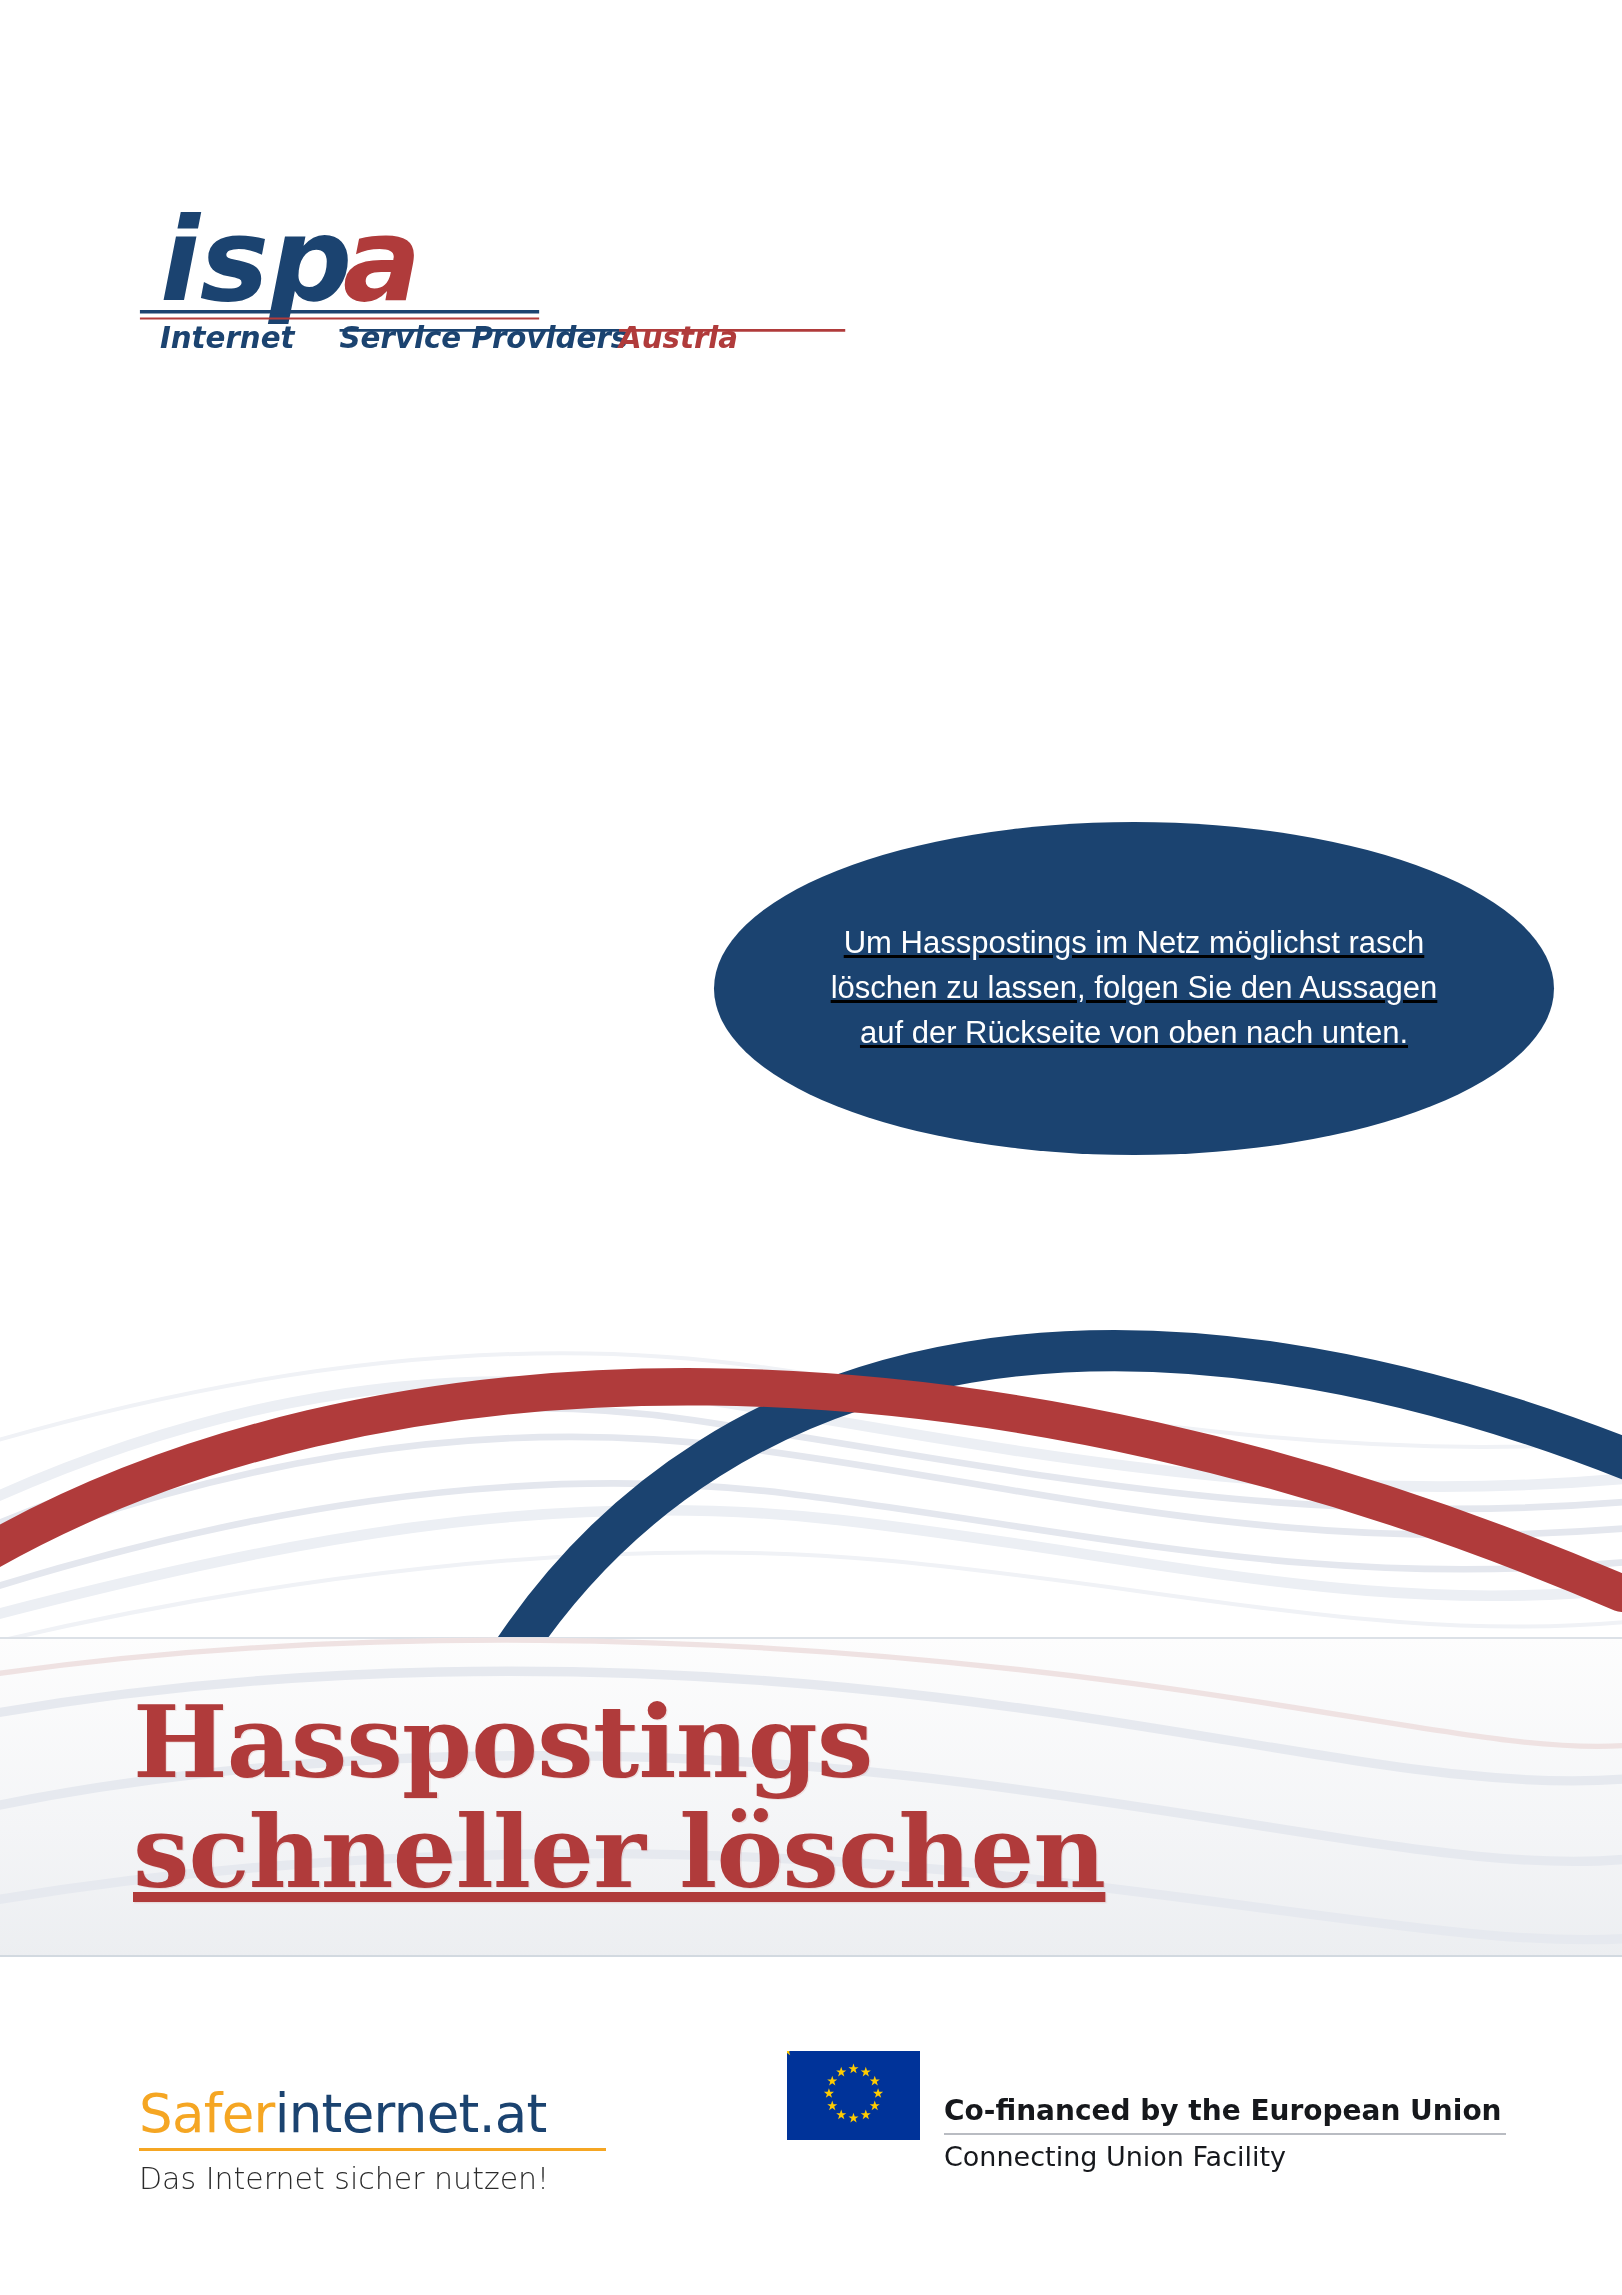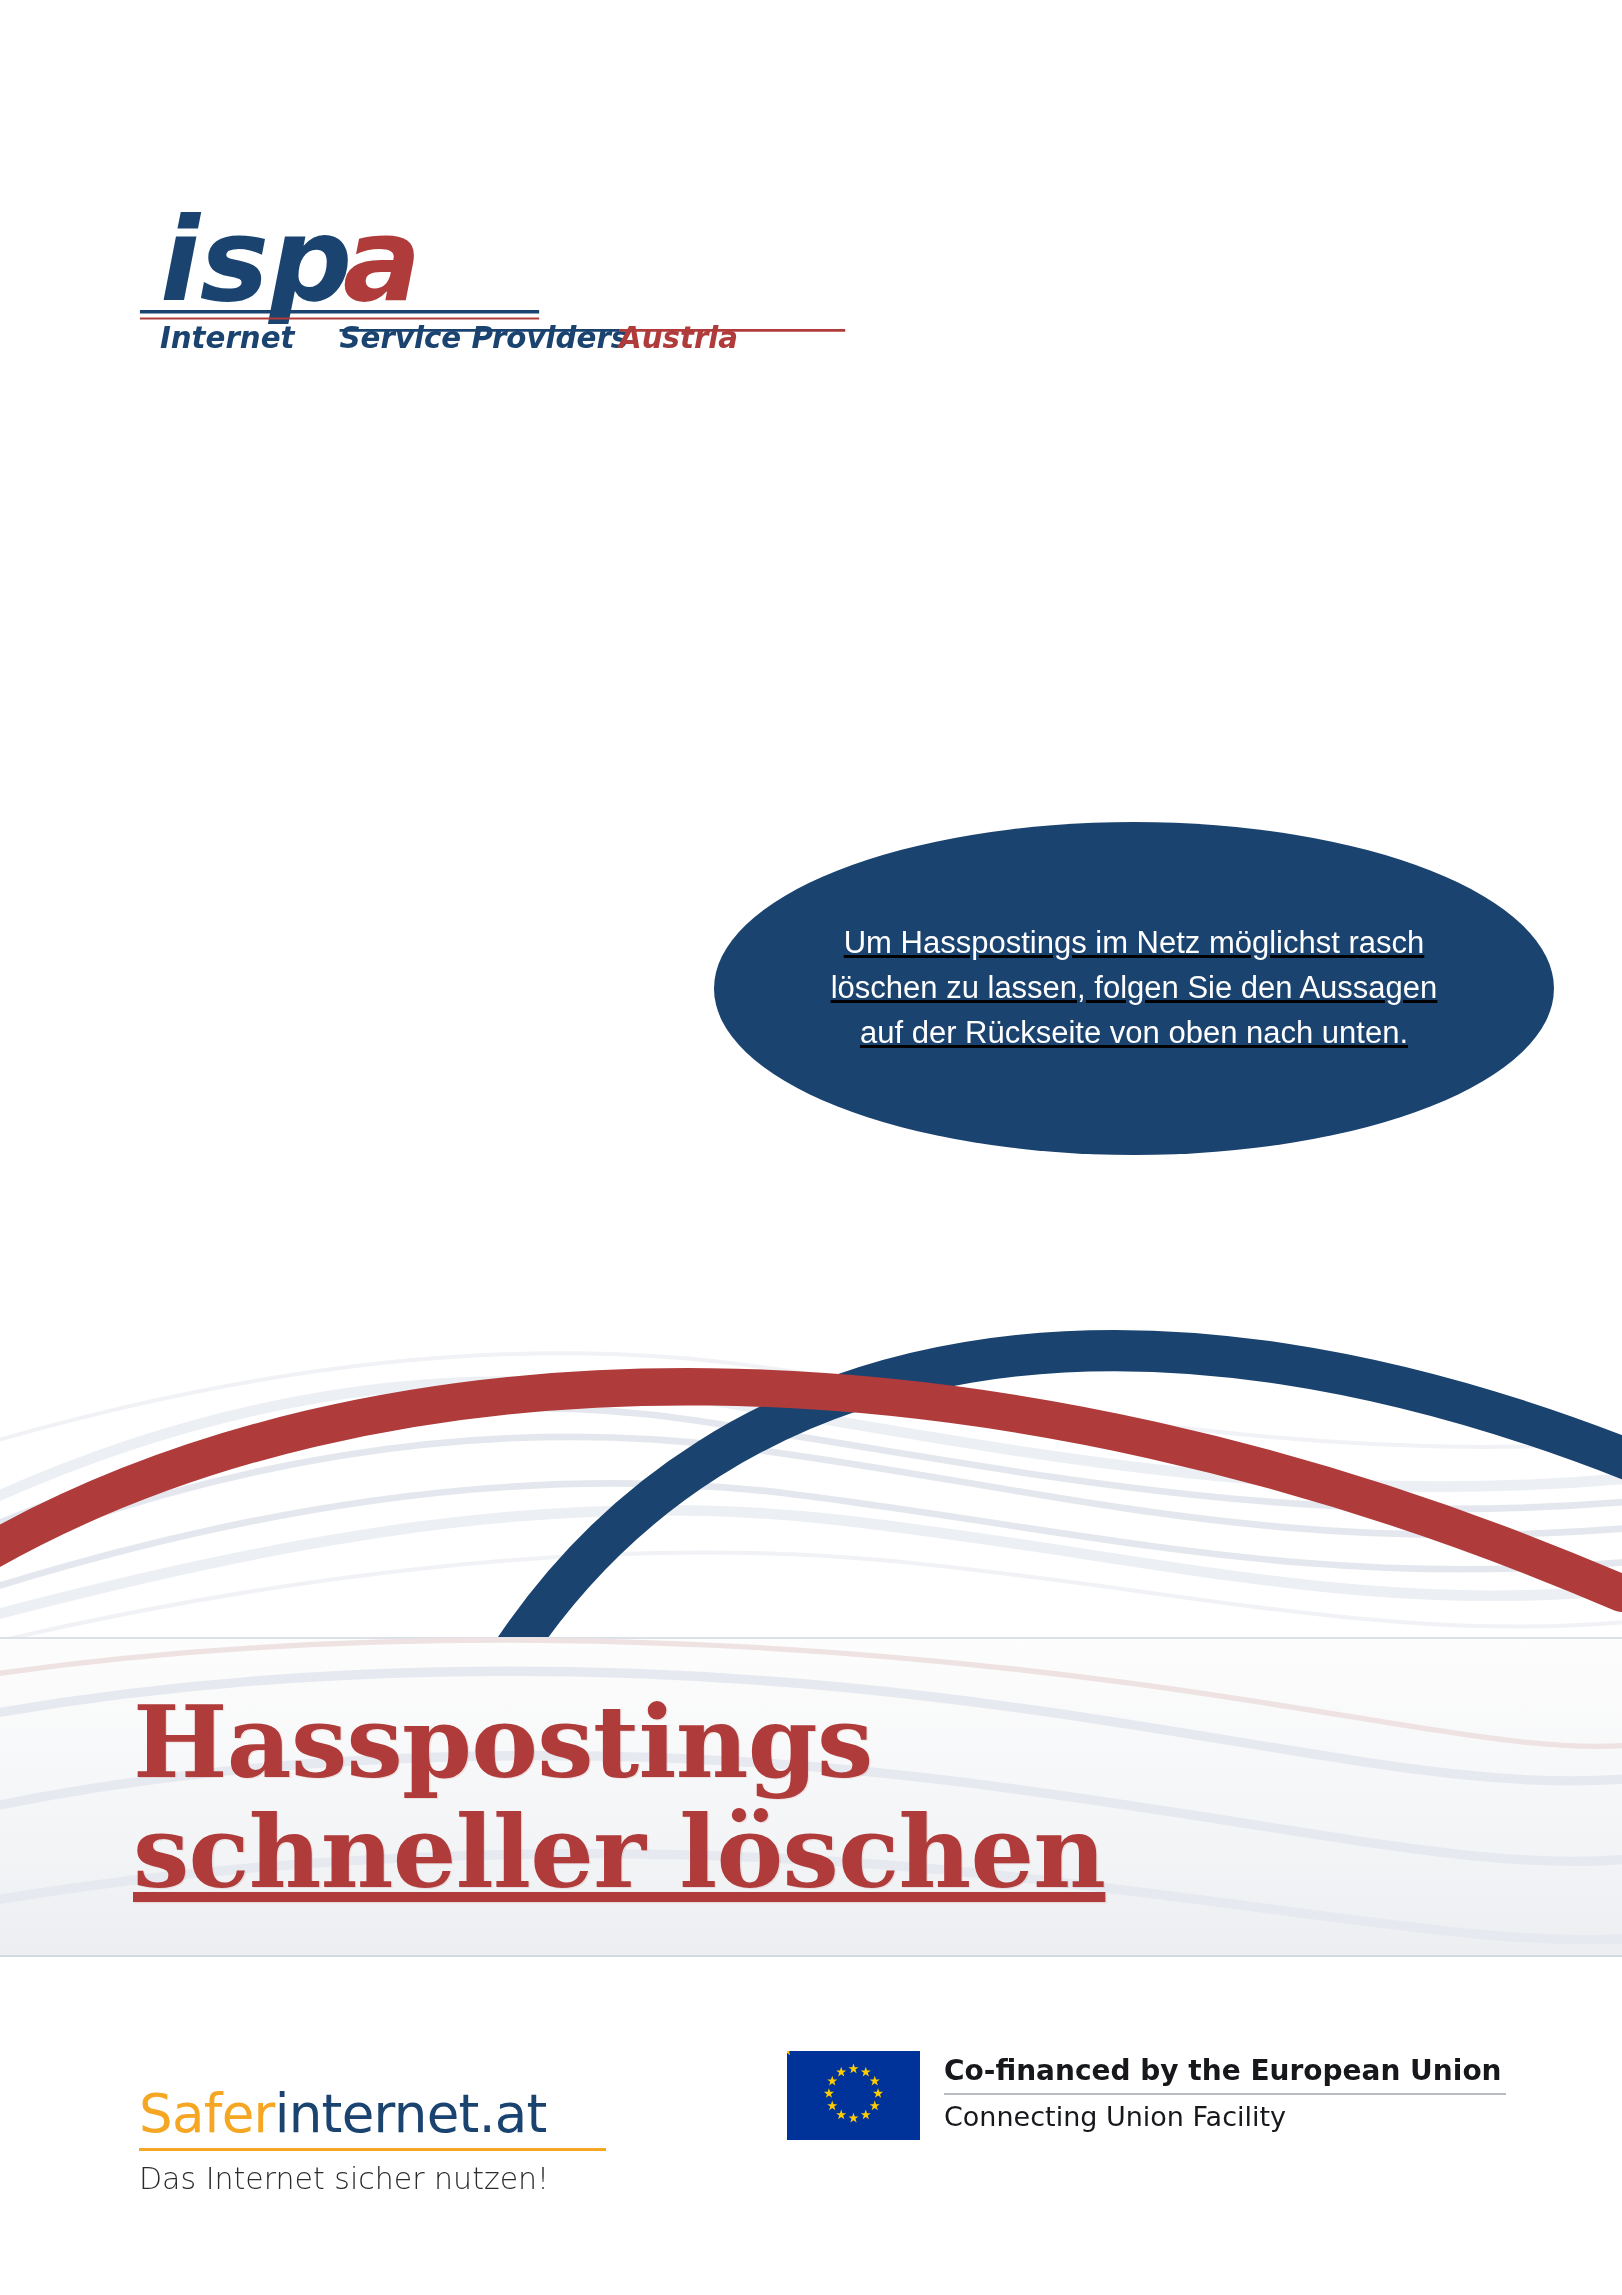--- a/index.html
+++ b/index.html
@@ -171,20 +171,21 @@
   .eu-text {
     margin-left: 24px;
     padding-top: 2.7px;
   }
   .eu-line1 {
     font-family: "DejaVu Sans", sans-serif;
     font-weight: 700;
     font-size: 28px;
     color: #16181c;
     white-space: nowrap;
+    margin-top: 40px;
   }
   .eu-rule {
     height: 1.3px;
     background: #b9bcc2;
     margin: 6.7px 0 6.7px 0;
     width: 562px;
   }
   .eu-line2 {
     font-family: "DejaVu Sans", sans-serif;
     font-weight: 400;

